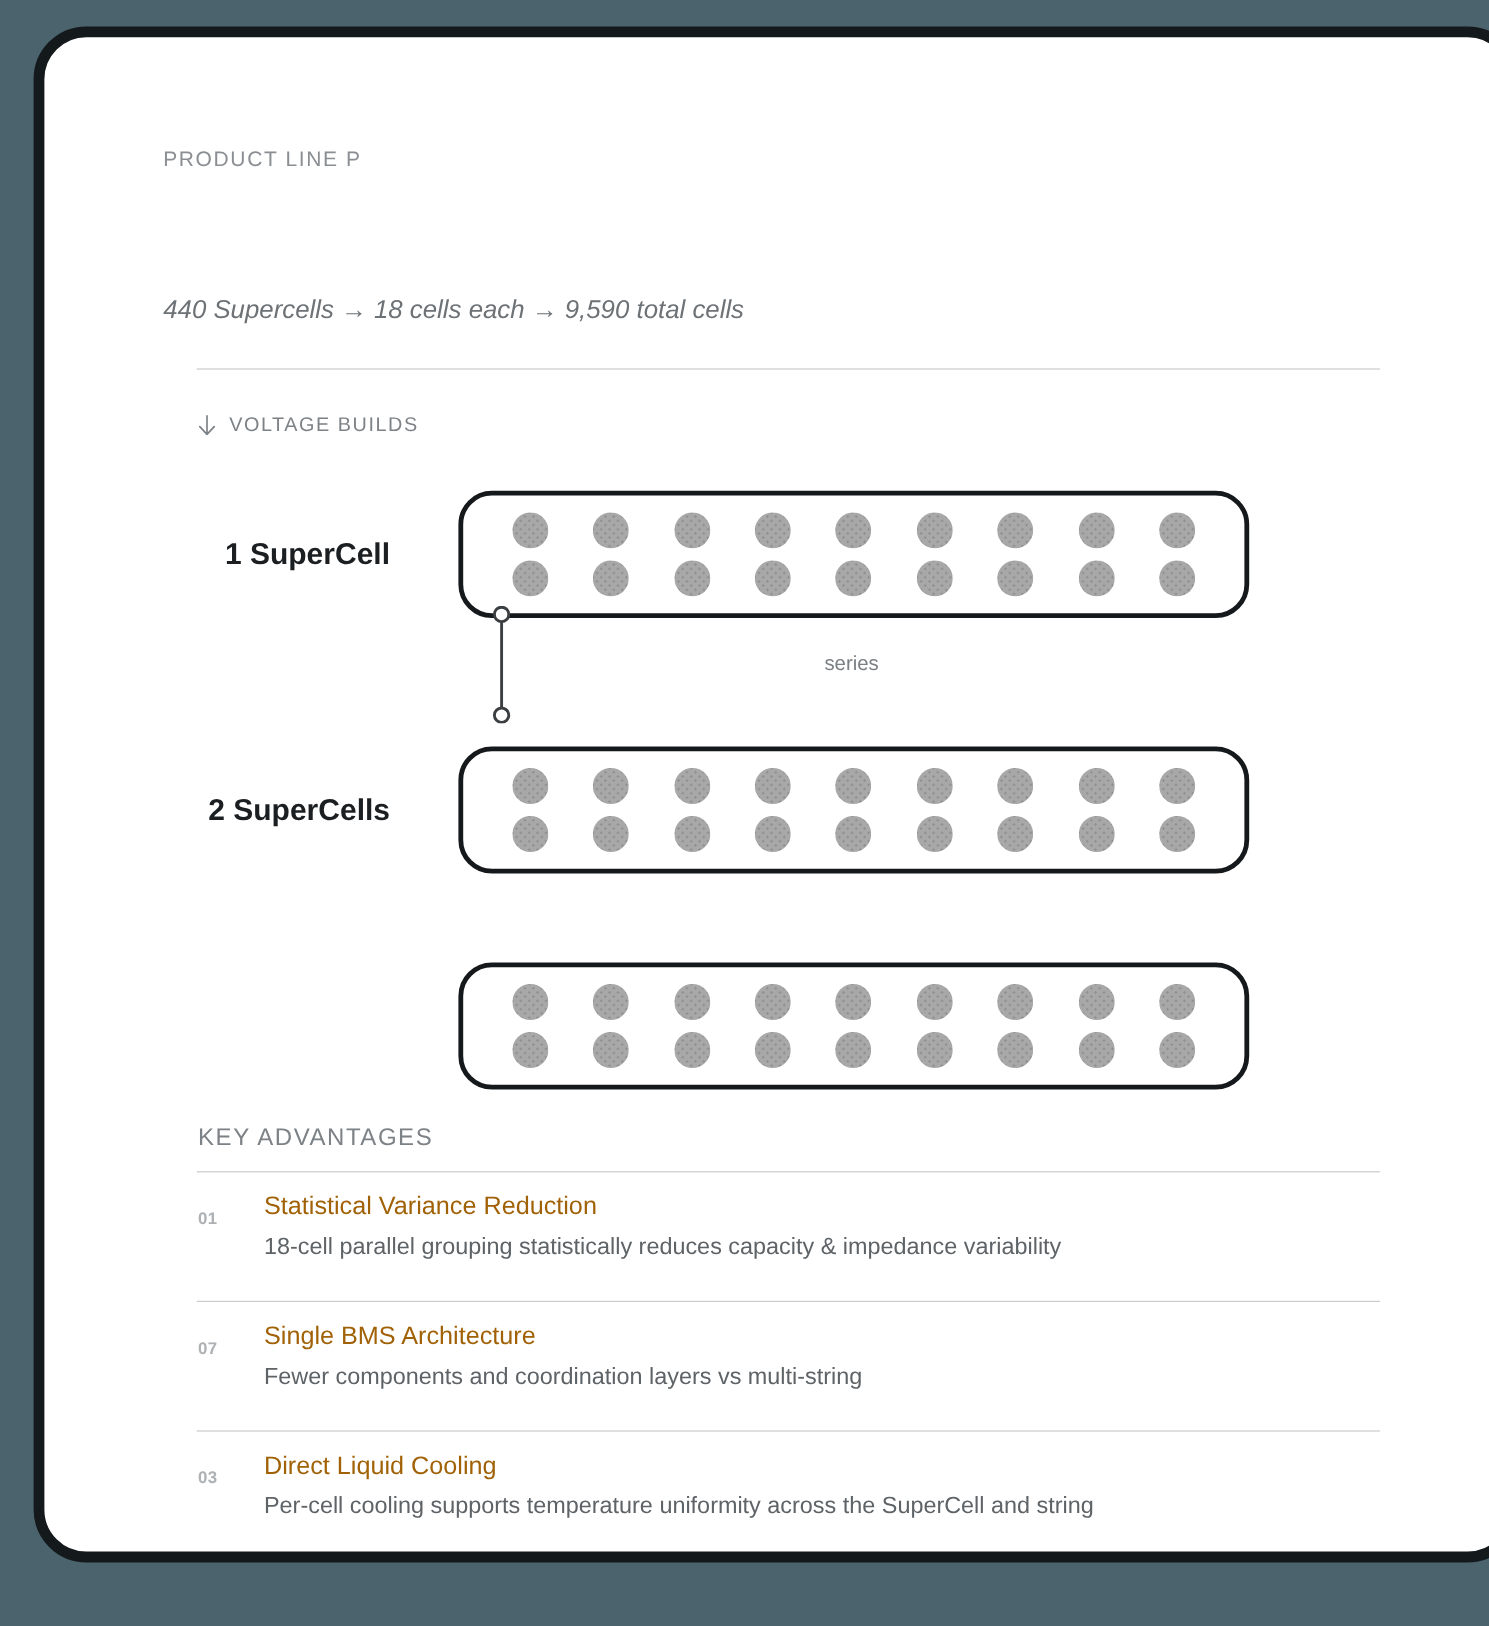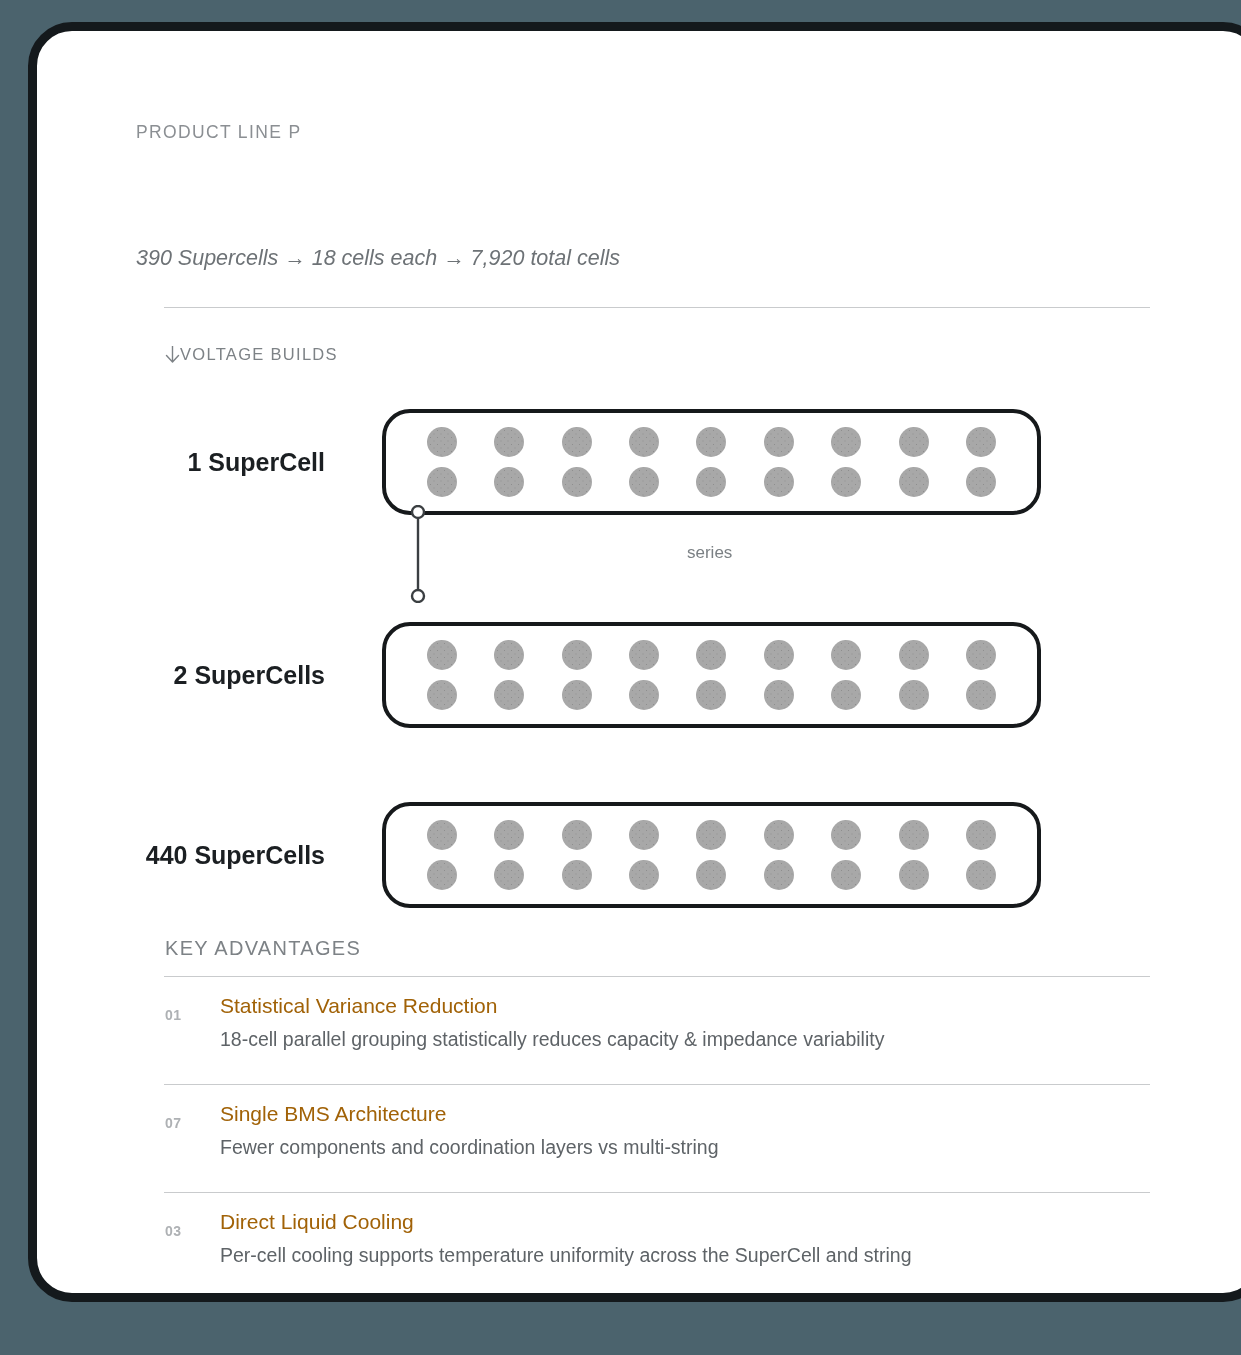--- a/index.html
+++ b/index.html
@@ -73,20 +73,21 @@
     background: #c9cbcd;
   }
 
   
   #vb-label {
     position: absolute;
     left: 128px;
     top: 314px;
     display: flex;
     align-items: center;
+    gap: 11px;
     white-space: nowrap;
   }
   #vb-arrow {
     display: block;
     width: 15px;
     height: 17px;
     line-height: 0;
   }
   #vb-text {
     font-size: 16.5px;
@@ -235,21 +236,21 @@
     white-space: nowrap;
   }
 </style>
 </head>
 <body>
 
 <div id="card">
   <div class="inner">
 
     <div id="eyebrow">PRODUCT LINE P</div>
-    <div id="subtitle">390 Supercells → 18 cells each → 7,920 total cells</div>
+    <div id="subtitle">440 Supercells → 18 cells each → 9,590 total cells</div>
     <div id="header-rule"></div>
 
     <div id="vb-label">
       <span id="vb-arrow">
         <svg width="15" height="17" viewBox="0 0 15 17">
           <path d="M7.5 0 L7.5 15 M1.5 9.5 L7.5 16 L13.5 9.5" fill="none" stroke="#7d8286" stroke-width="1.4" stroke-linecap="round" stroke-linejoin="round"></path>
         </svg>
       </span>
       <span id="vb-text">VOLTAGE BUILDS</span>
     </div>
@@ -315,21 +316,20 @@
       </div>
     </div>
 
     <div id="ellipsis-wrap">
       <i></i>
       <i></i>
       <i></i>
     </div>
 
     <div class="row" id="row-3">
-      <div class="row-label">440 SuperCells</div>
       <div class="pill">
         <div class="cell-grid">
           <span class="cell"></span>
           <span class="cell"></span>
           <span class="cell"></span>
           <span class="cell"></span>
           <span class="cell"></span>
           <span class="cell"></span>
           <span class="cell"></span>
           <span class="cell"></span>

